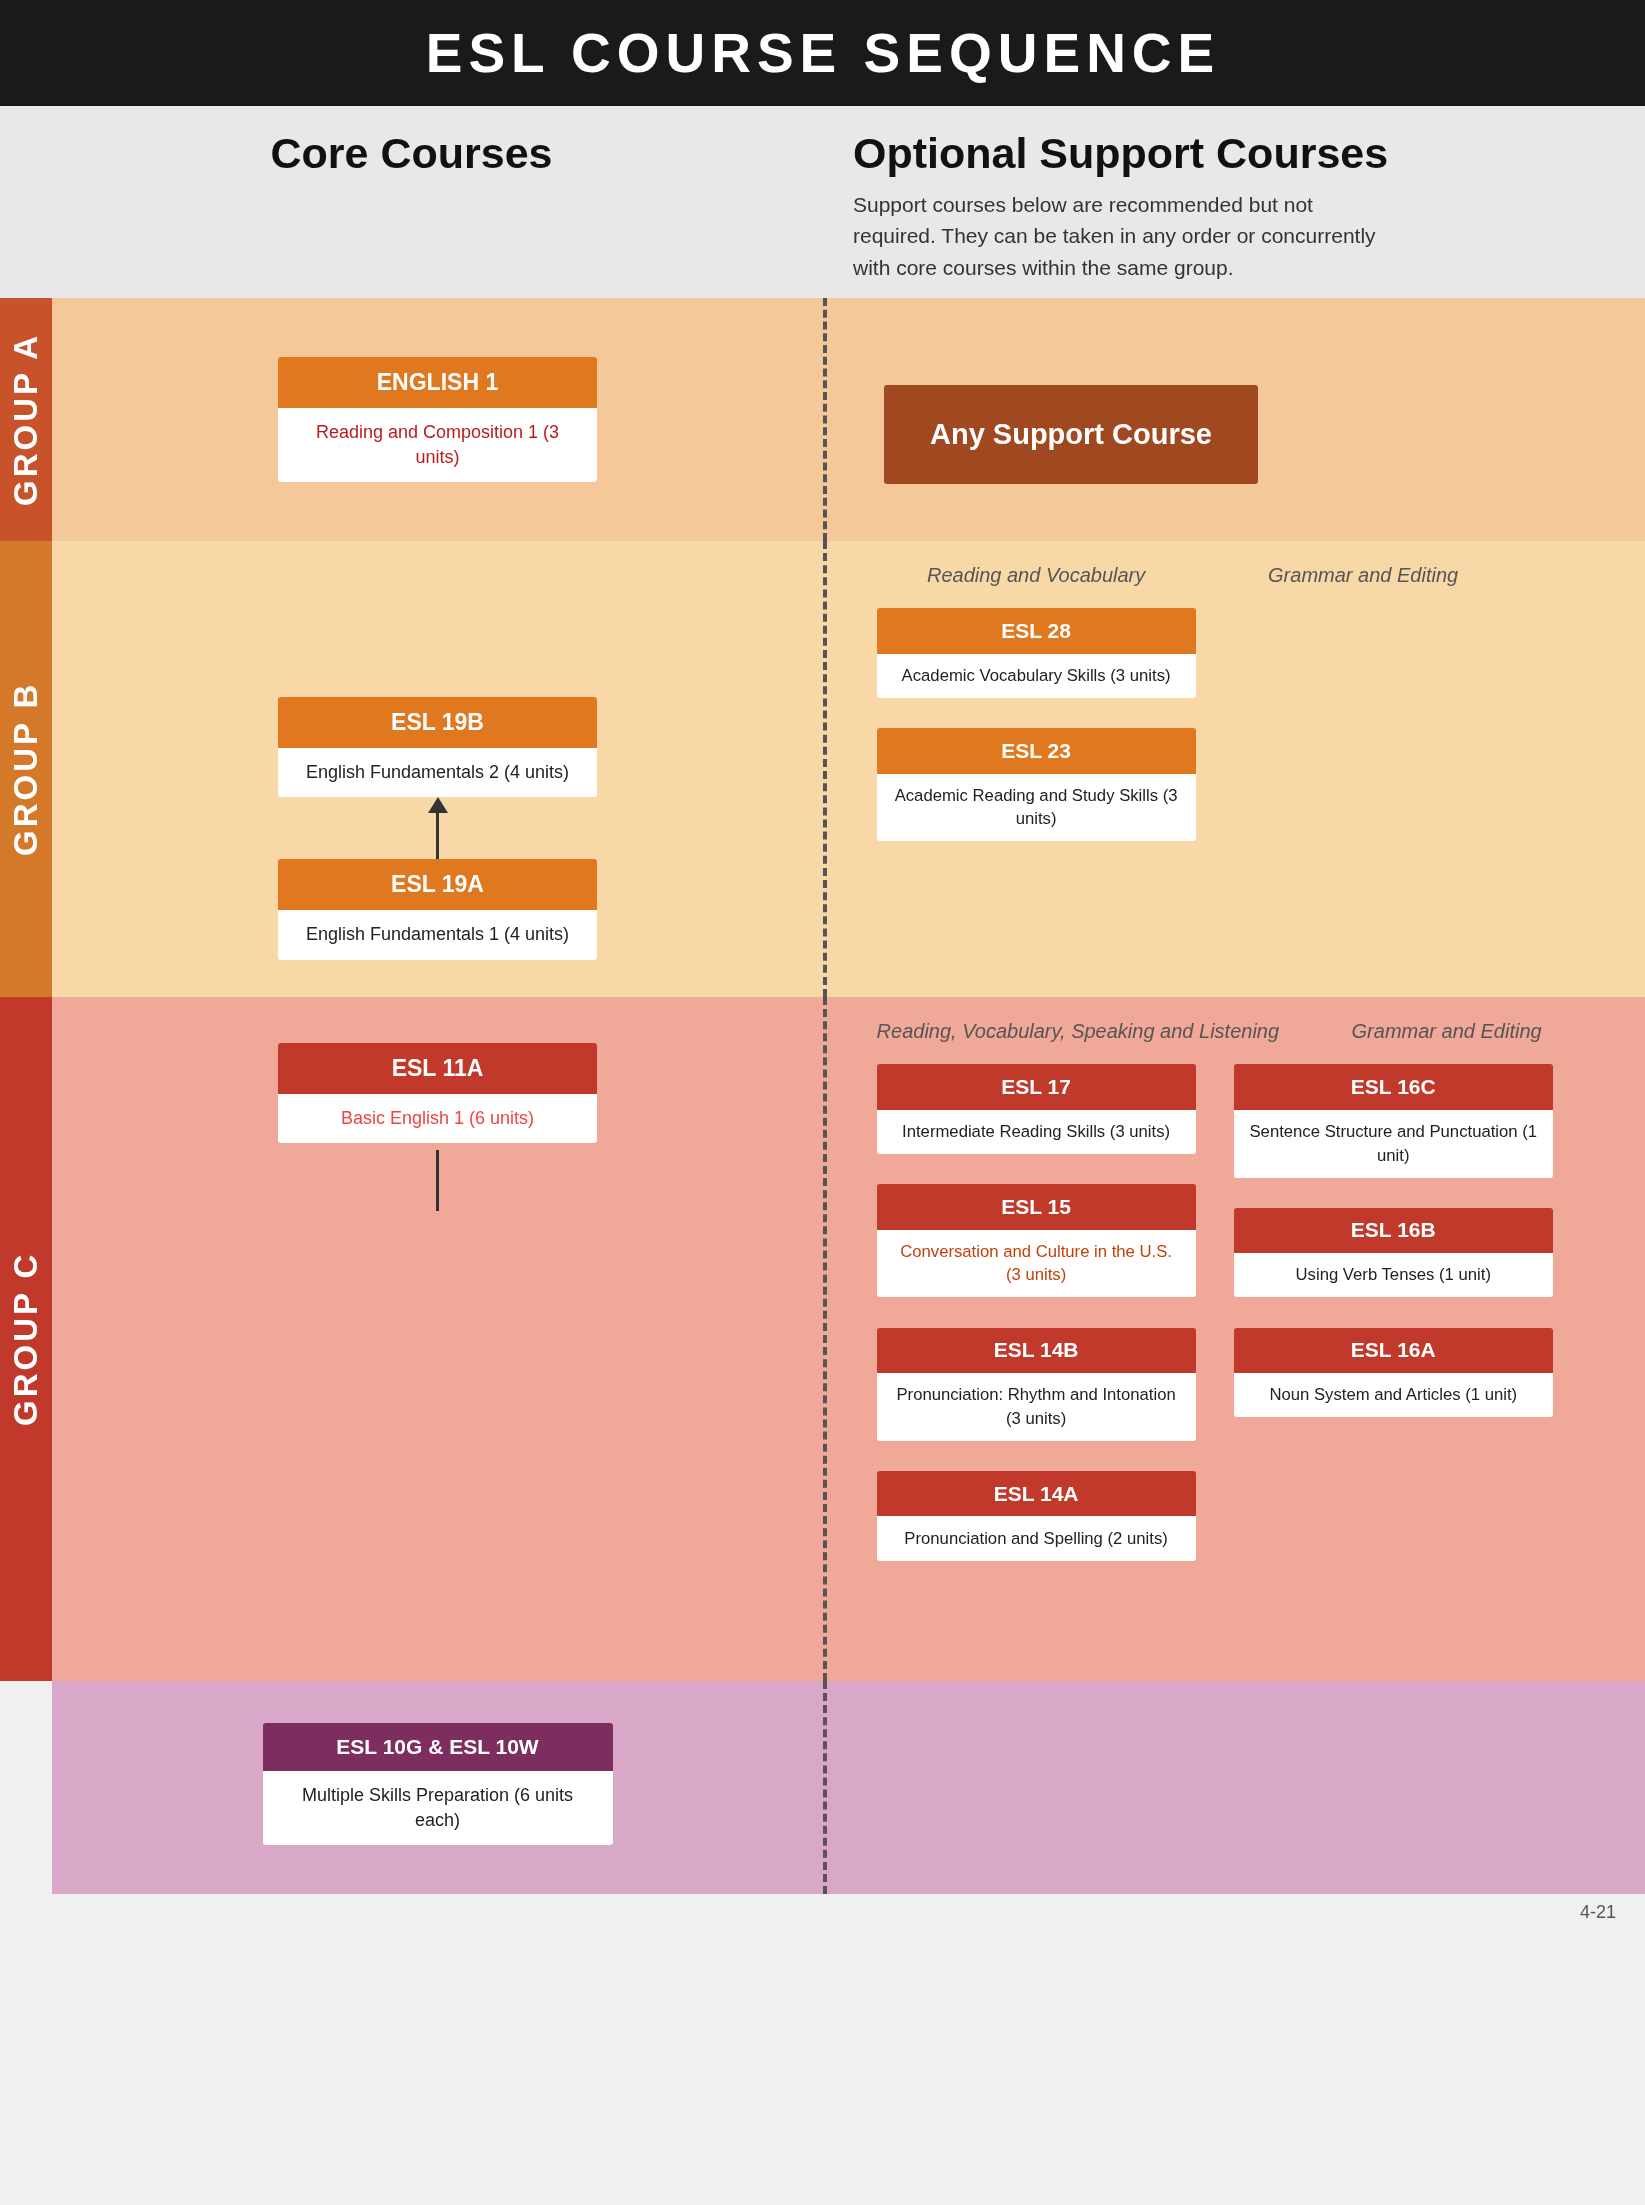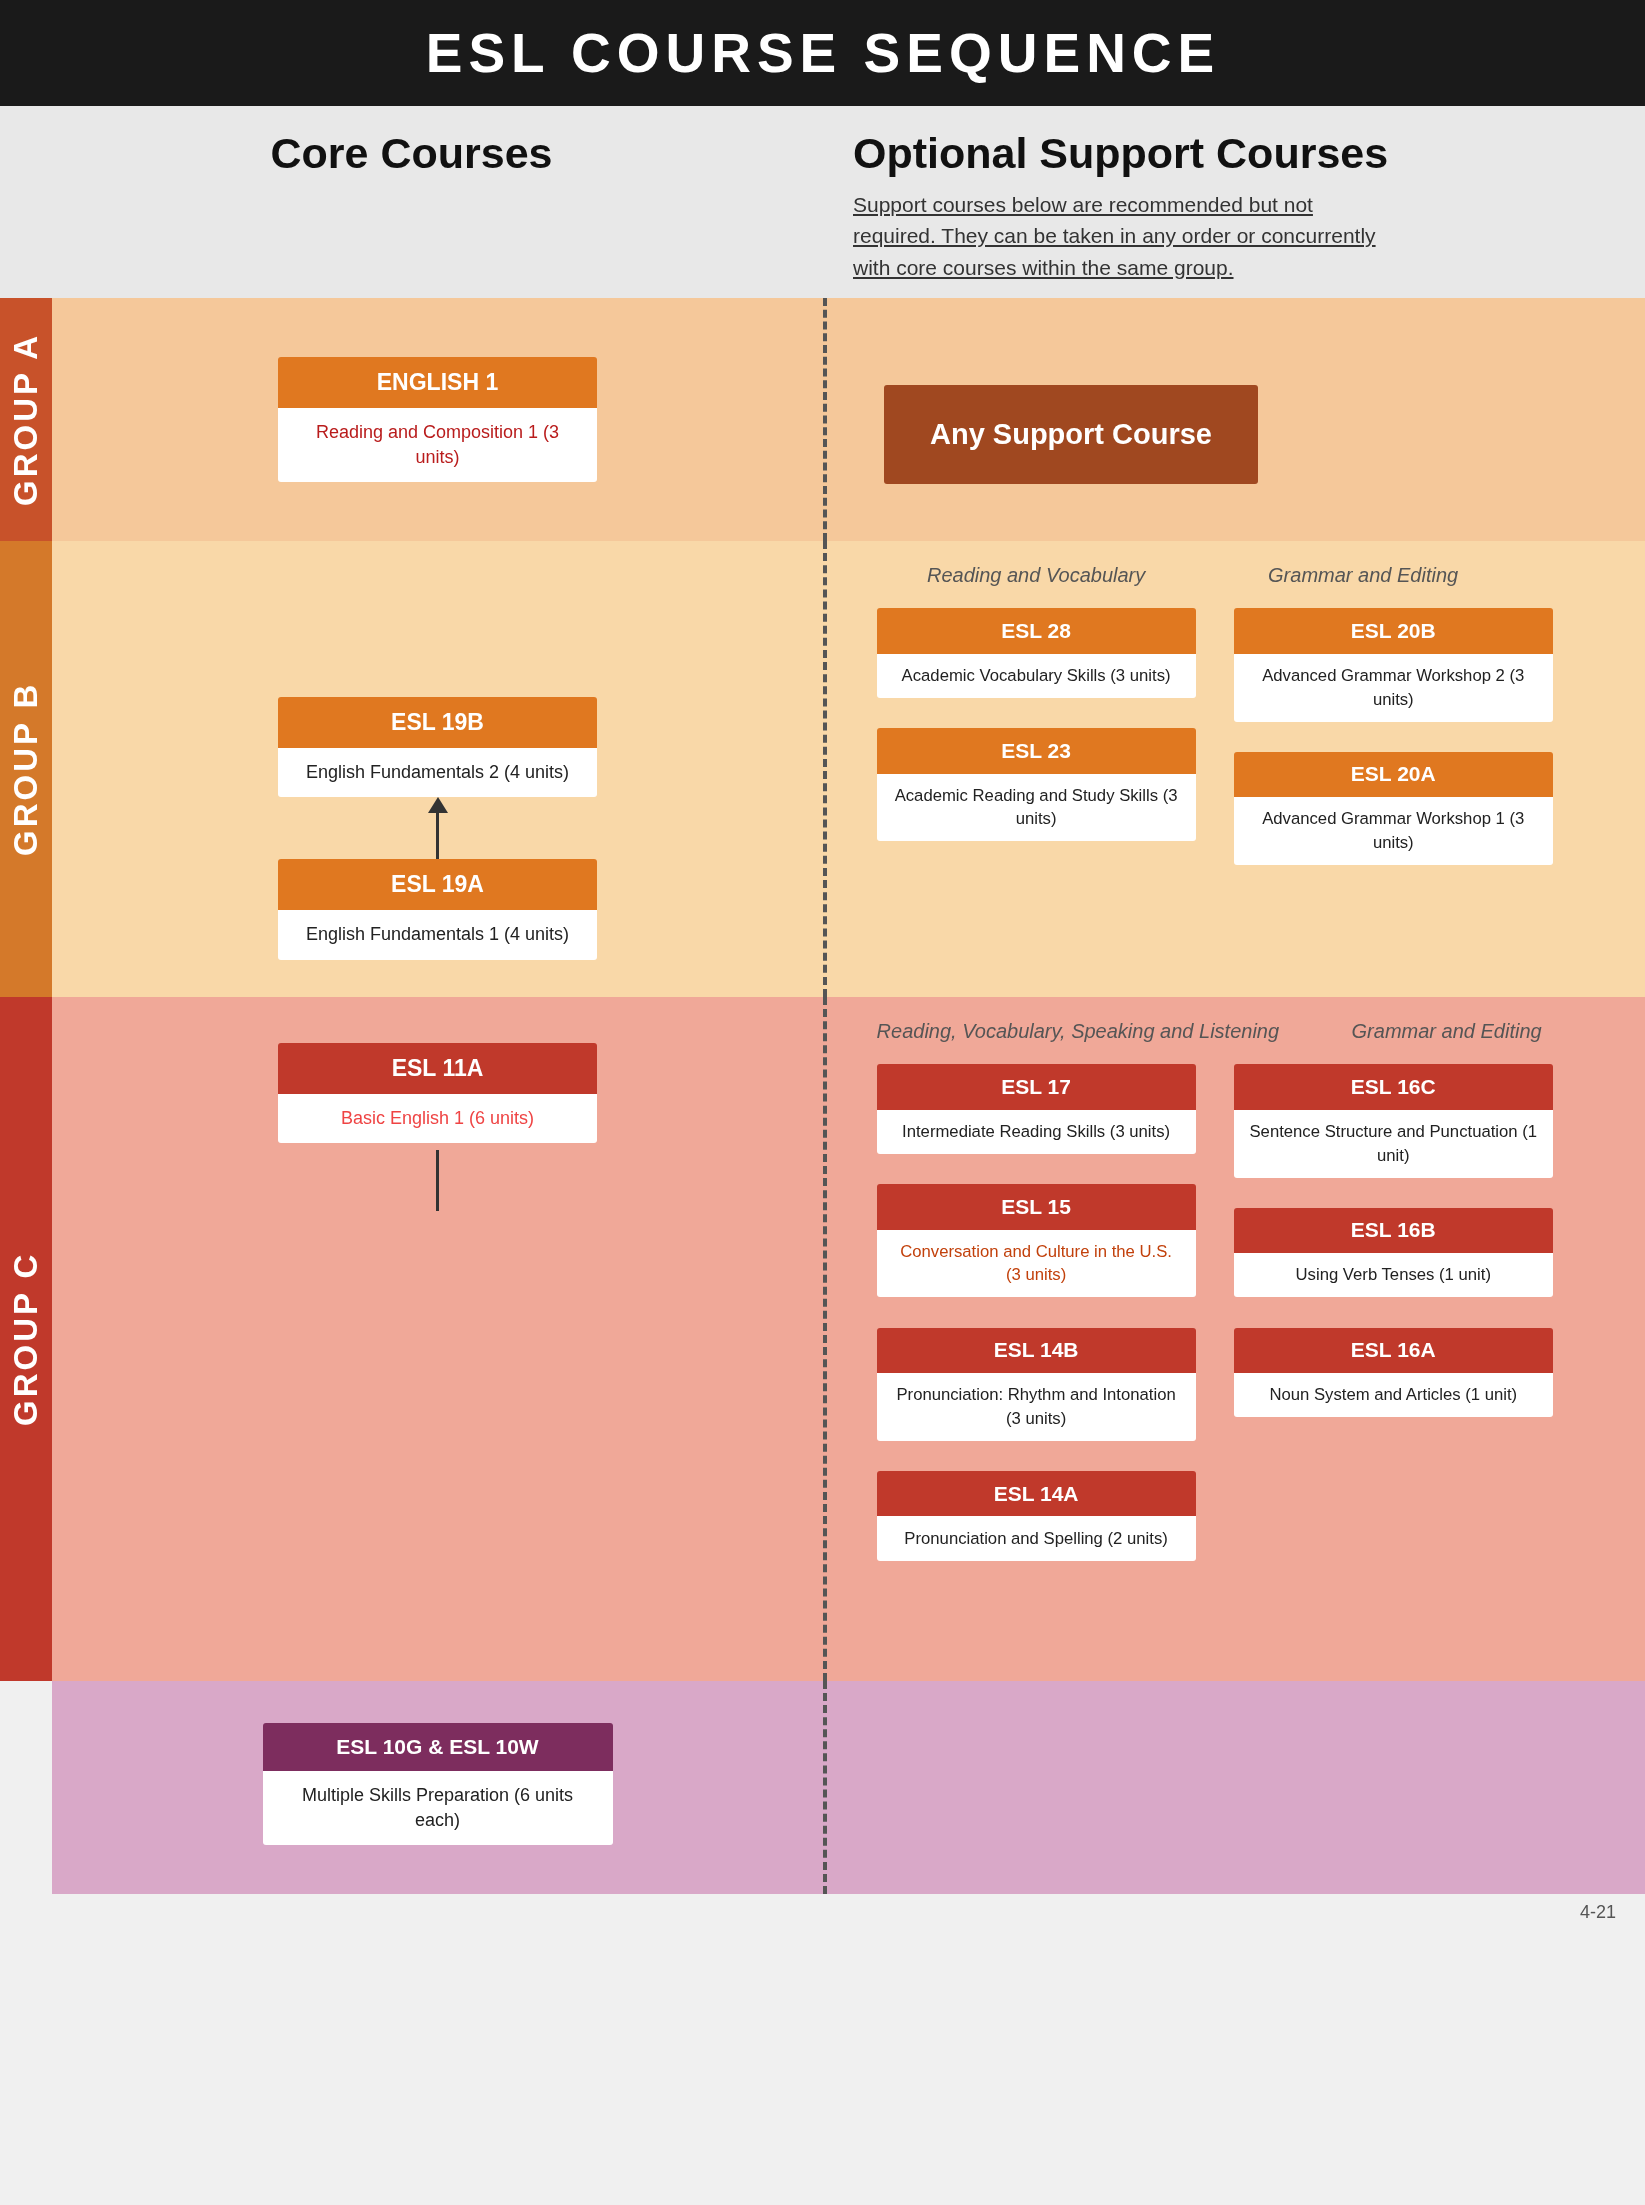--- a/index.html
+++ b/index.html
@@ -43,21 +43,20 @@
       font-size: 43px;
       font-weight: bold;
       color: #111;
     }
     .col-header-right .subtitle {
       font-size: 21px;
       color: #333;
       margin-top: 10.6px;
       line-height: 1.5;
       max-width: 532px;
-      text-decoration: underline;
     }
     
     .main-content {
       display: flex;
       flex-direction: column;
     }
     
     .group-row {
       display: flex;
       position: relative;
@@ -247,30 +246,20 @@
               <div class="course-box" style="width:319px;">
                 <div class="course-title" style="background:#e07820; padding:10.6px 15px; font-size:21px; font-weight:bold; color:white; text-align:center;">ESL 28</div>
                 <div class="course-desc" style="background:white; padding:10.6px 15px; font-size:16.7px; text-align:center; color:#222; line-height:1.4;">Academic Vocabulary Skills (3 units)</div>
               </div>
               <div class="course-box" style="width:319px;">
                 <div class="course-title" style="background:#e07820; padding:10.6px 15px; font-size:21px; font-weight:bold; color:white; text-align:center;">ESL 23</div>
                 <div class="course-desc" style="background:white; padding:10.6px 15px; font-size:16.7px; text-align:center; color:#222; line-height:1.4;">Academic Reading and Study Skills (3 units)</div>
               </div>
             </div>
 
-            <div style="display:flex; flex-direction:column; gap:15px;">
-              <div class="course-box" style="width:319px;">
-                <div class="course-title" style="background:#e07820; padding:10.6px 15px; font-size:21px; font-weight:bold; color:white; text-align:center;">ESL 20B</div>
-                <div class="course-desc" style="background:white; padding:10.6px 15px; font-size:16.7px; text-align:center; color:#222; line-height:1.4;">Advanced Grammar Workshop 2 (3 units)</div>
-              </div>
-              <div class="course-box" style="width:319px;">
-                <div class="course-title" style="background:#e07820; padding:10.6px 15px; font-size:21px; font-weight:bold; color:white; text-align:center;">ESL 20A</div>
-                <div class="course-desc" style="background:white; padding:10.6px 15px; font-size:16.7px; text-align:center; color:#222; line-height:1.4;">Advanced Grammar Workshop 1 (3 units)</div>
-              </div>
-            </div>
           </div>
         </div>
       </div>
     </div>
 
     <div class="group-row" style="position:relative;">
       <div class="group-label" style="background:#c0392b; min-height:684px;">
         <span>GROUP C</span>
       </div>
       <div class="group-body" style="background:#f0a898; min-height:684px; flex:1; position:relative; display:flex;">

